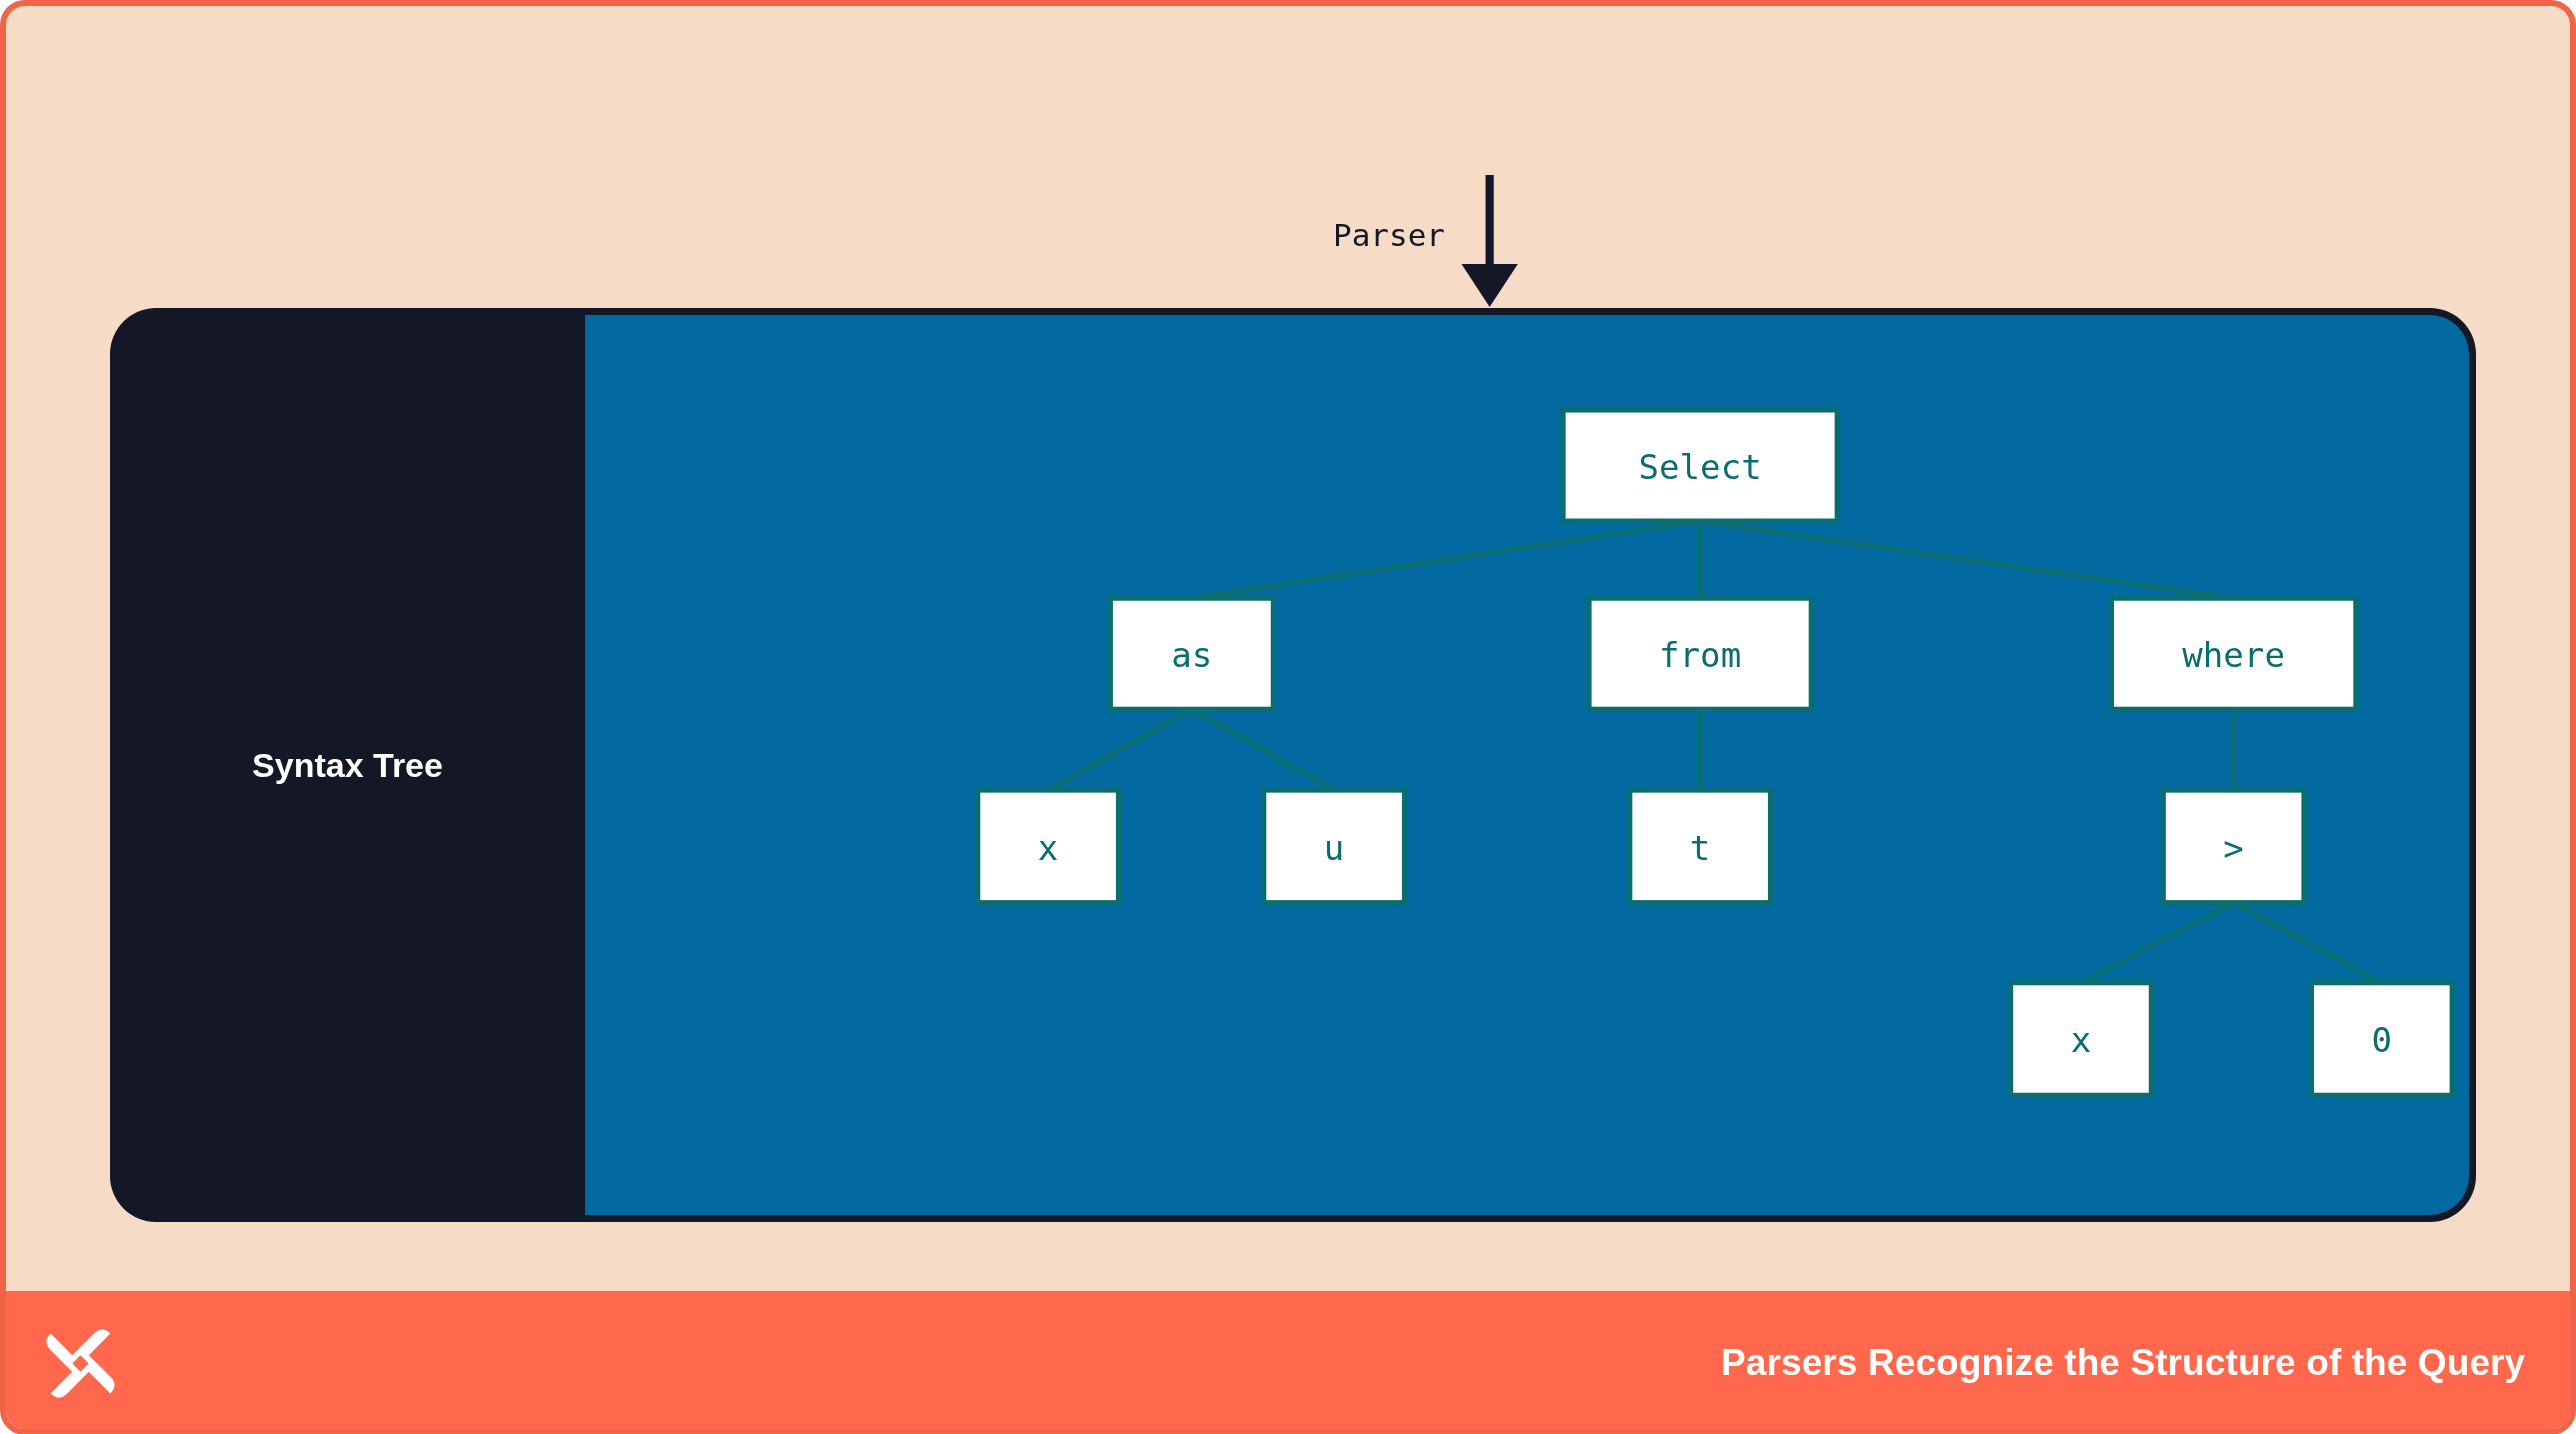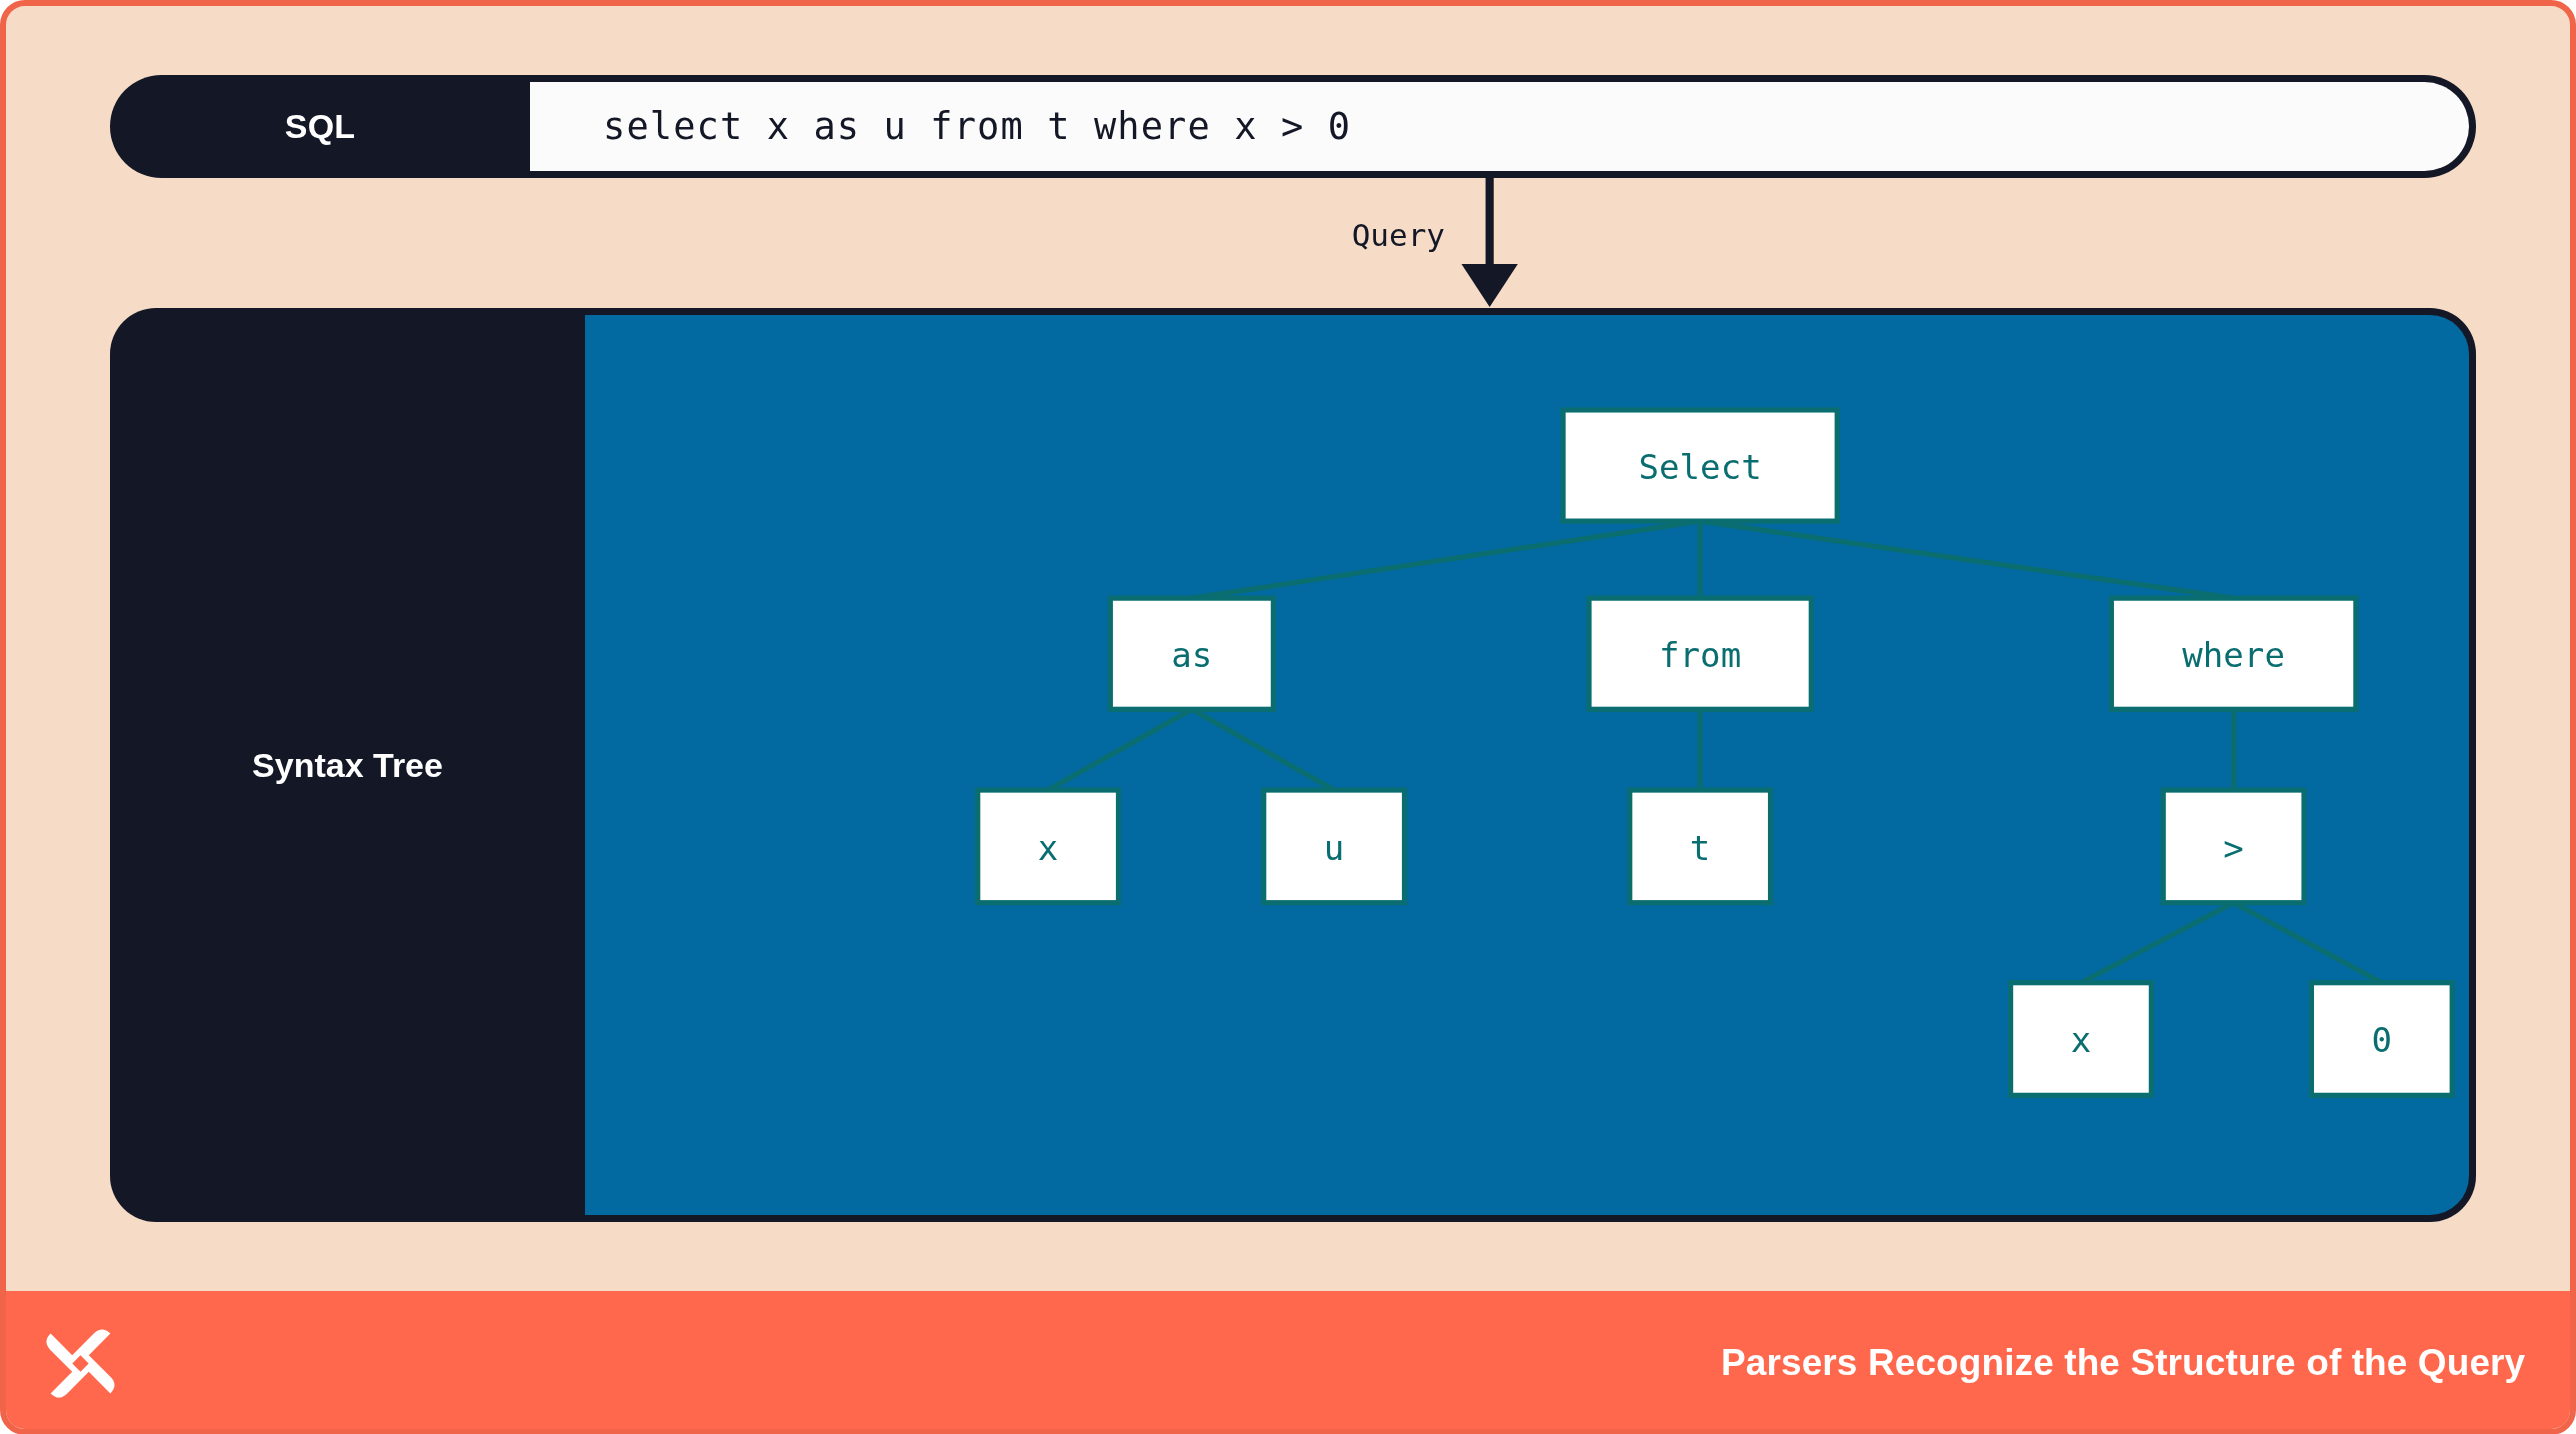--- a/index.html
+++ b/index.html
@@ -166,31 +166,23 @@
     font-size: 37px;
     font-weight: 700;
     letter-spacing: 0.1px;
   }
 </style>
 </head>
 <body>
 
 <div id="page">
 
-  <div class="sql-row">
-    <div class="sql-label">
-      <span>SQL</span>
-    </div>
-    <div class="sql-value-wrap">
-      <span class="sql-value">select x as u from t where x &gt; 0</span>
-    </div>
-  </div>
 
   <div class="arrow-zone">
-    <div class="arrow-label">Query</div>
+    <div class="arrow-label">Parser</div>
     <svg class="arrow-svg" width="104" height="135" viewBox="0 0 140 182">
       <line x1="52" y1="0" x2="52" y2="130" stroke="#141826" stroke-width="11"></line>
       <polygon points="52,178 14,120 90,120" fill="#141826"></polygon>
     </svg>
   </div>
 
   <div class="tree-row">
     <div class="tree-label">
       <span>Syntax Tree</span>
     </div>

